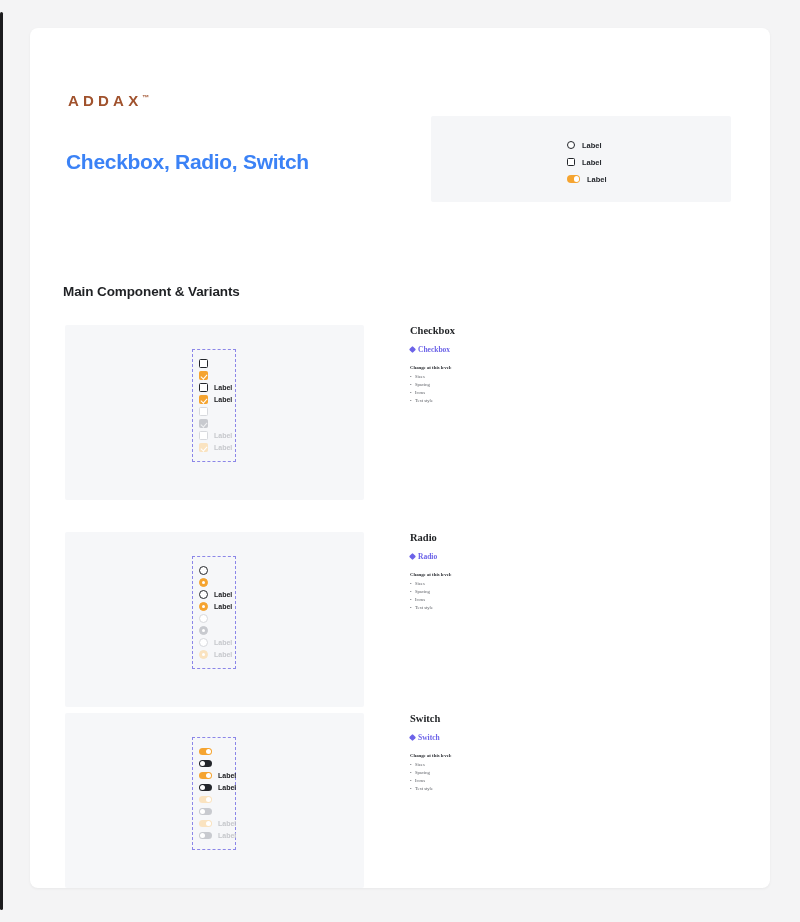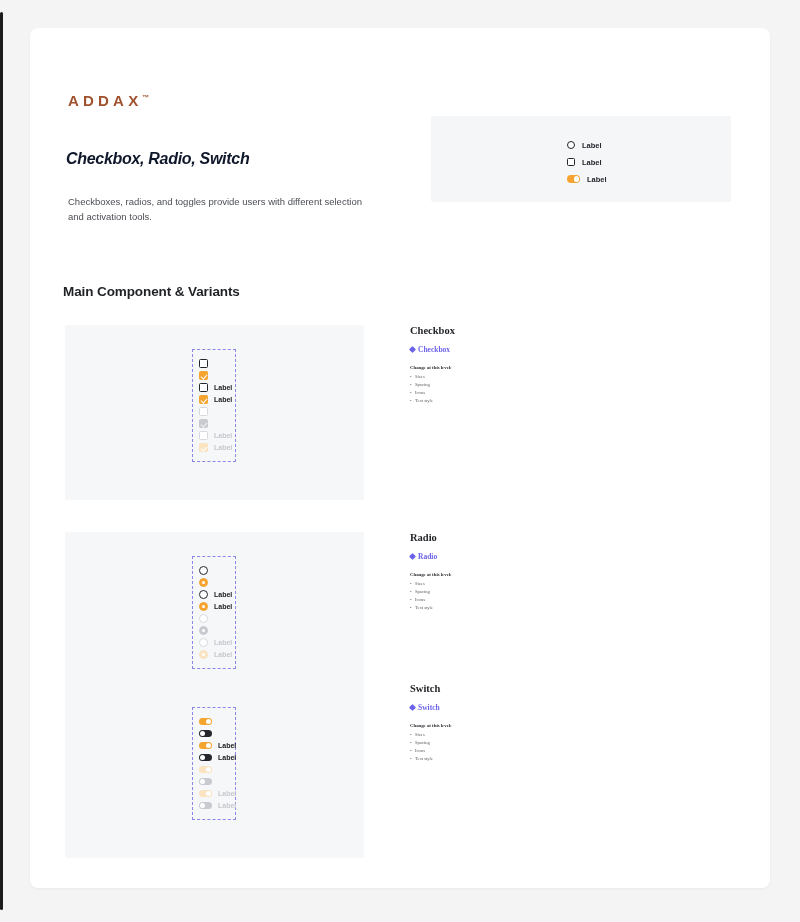--- a/index.html
+++ b/index.html
@@ -40,23 +40,22 @@
     letter-spacing: 4.2px;
   }
   .brand .tm {
     font-size: 7px; letter-spacing: 0;
     vertical-align: super;
   }
 
   
   .page-title {
     position: absolute; left: 36px; top: 122px;
-    font-size: 16px; font-weight: 700; color: #0f172a;
+    font-size: 21px; font-weight: 700; color: #3b82f6;
     letter-spacing: -0.3px;
-    font-style: italic;
   }
   .page-desc {
     position: absolute; left: 38px; top: 167px;
     width: 310px;
     font-size: 9.5px; line-height: 1.55;
     color: #4b4e54;
   }
 
   
   .hero-preview {
@@ -209,21 +208,20 @@
   <div id="left-edge"></div>
 
   <div id="canvas">
 
     <div class="brand">
       <span>ADDAX</span><span class="tm">™</span>
     </div>
 
     <div class="page-title">Checkbox, Radio, Switch</div>
 
-    <div class="page-desc">Checkboxes, radios, and toggles provide users with different selection and activation tools.</div>
 
     <div class="hero-preview">
       <div class="hero-list">
 
         <div class="hero-row">
           <span class="rd"></span>
           <span class="lbl">Label</span>
         </div>
 
         <div class="hero-row">
@@ -338,21 +336,21 @@
         <div class="info-sub">Change at this level:</div>
         <ul class="info-bullets">
           <li>Sizes</li>
           <li>Spacing</li>
           <li>Icons</li>
           <li>Text style</li>
         </ul>
       </div>
     </div>
 
-    <div class="block" style="top:655px;height:175px">
+    <div class="block" style="top:685px;height:175px">
       <div class="block-canvas">
         <div class="dashed-sel">
 
           <div class="vrow">
             <span class="sw on"></span>
           </div>
           <div class="vrow">
             <span class="sw"></span>
           </div>
           <div class="vrow">

